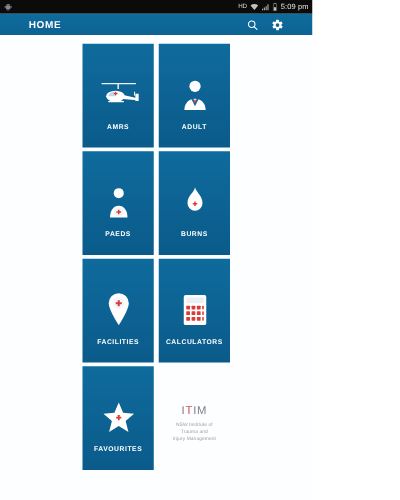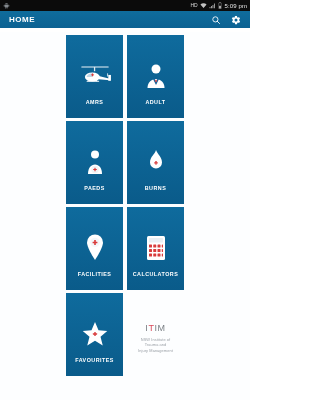--- a/index.html
+++ b/index.html
@@ -53,21 +53,21 @@
     letter-spacing: -0.1px;
   }
 
   
   .app-bar {
     height: 17px;
     background: #0e6898;
     background: linear-gradient(180deg, #0f6c9c 0%, #0c6293 100%);
     display: flex;
     align-items: center;
-    padding: 0 9px;
+    padding: 0 23px;
     box-sizing: border-box;
   }
   .app-title {
     color: #ffffff;
     font-size: 8px;
     font-weight: bold;
     letter-spacing: 0.5px;
     flex: 1;
   }
   .app-bar-actions {

